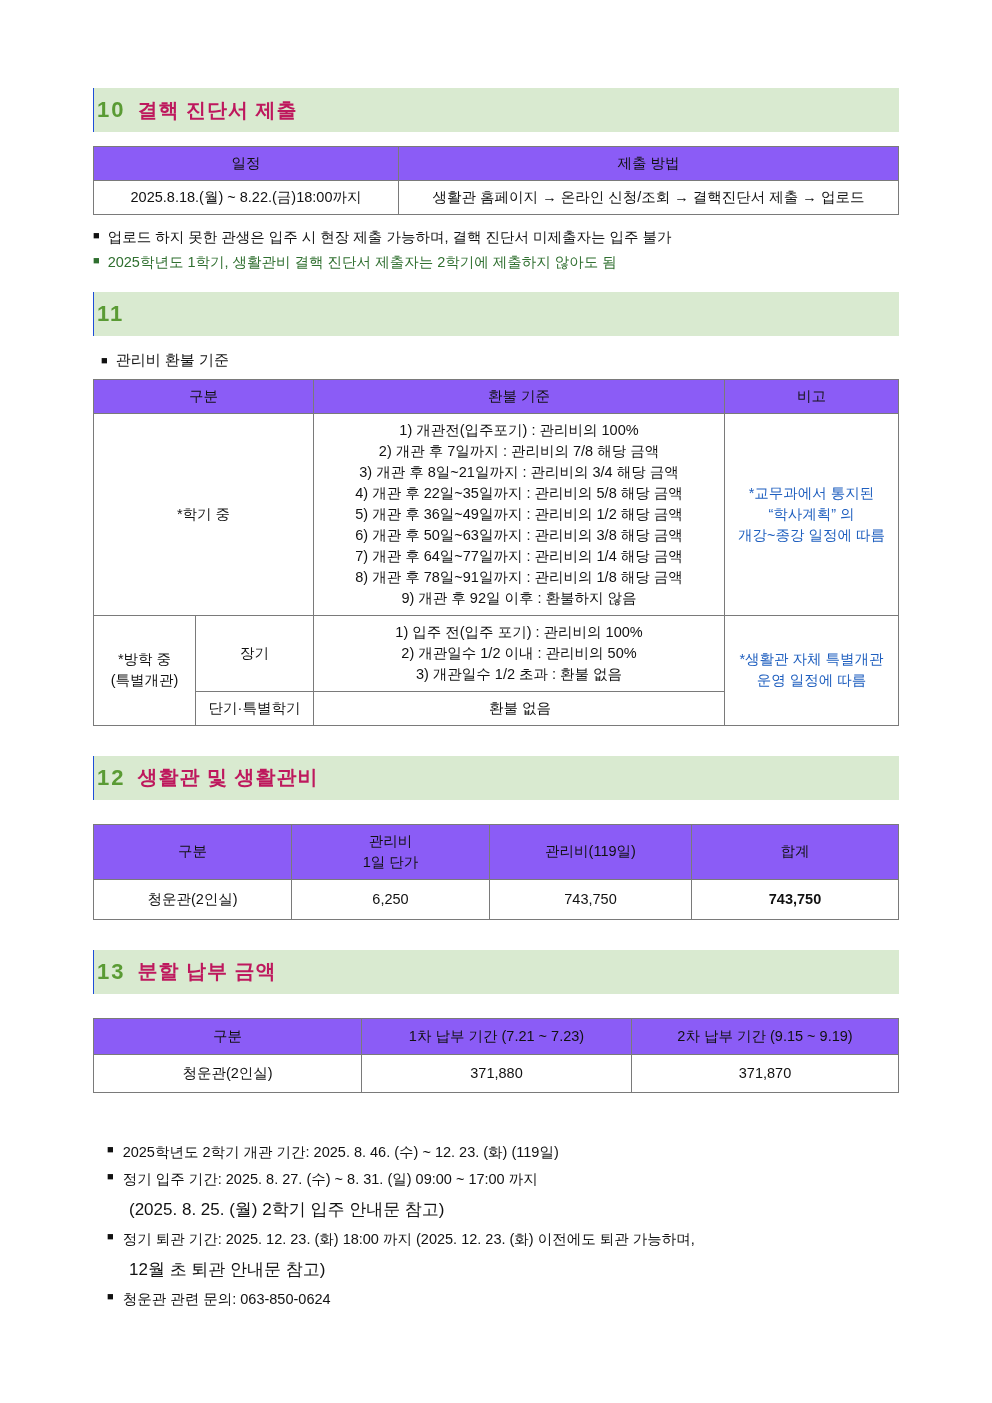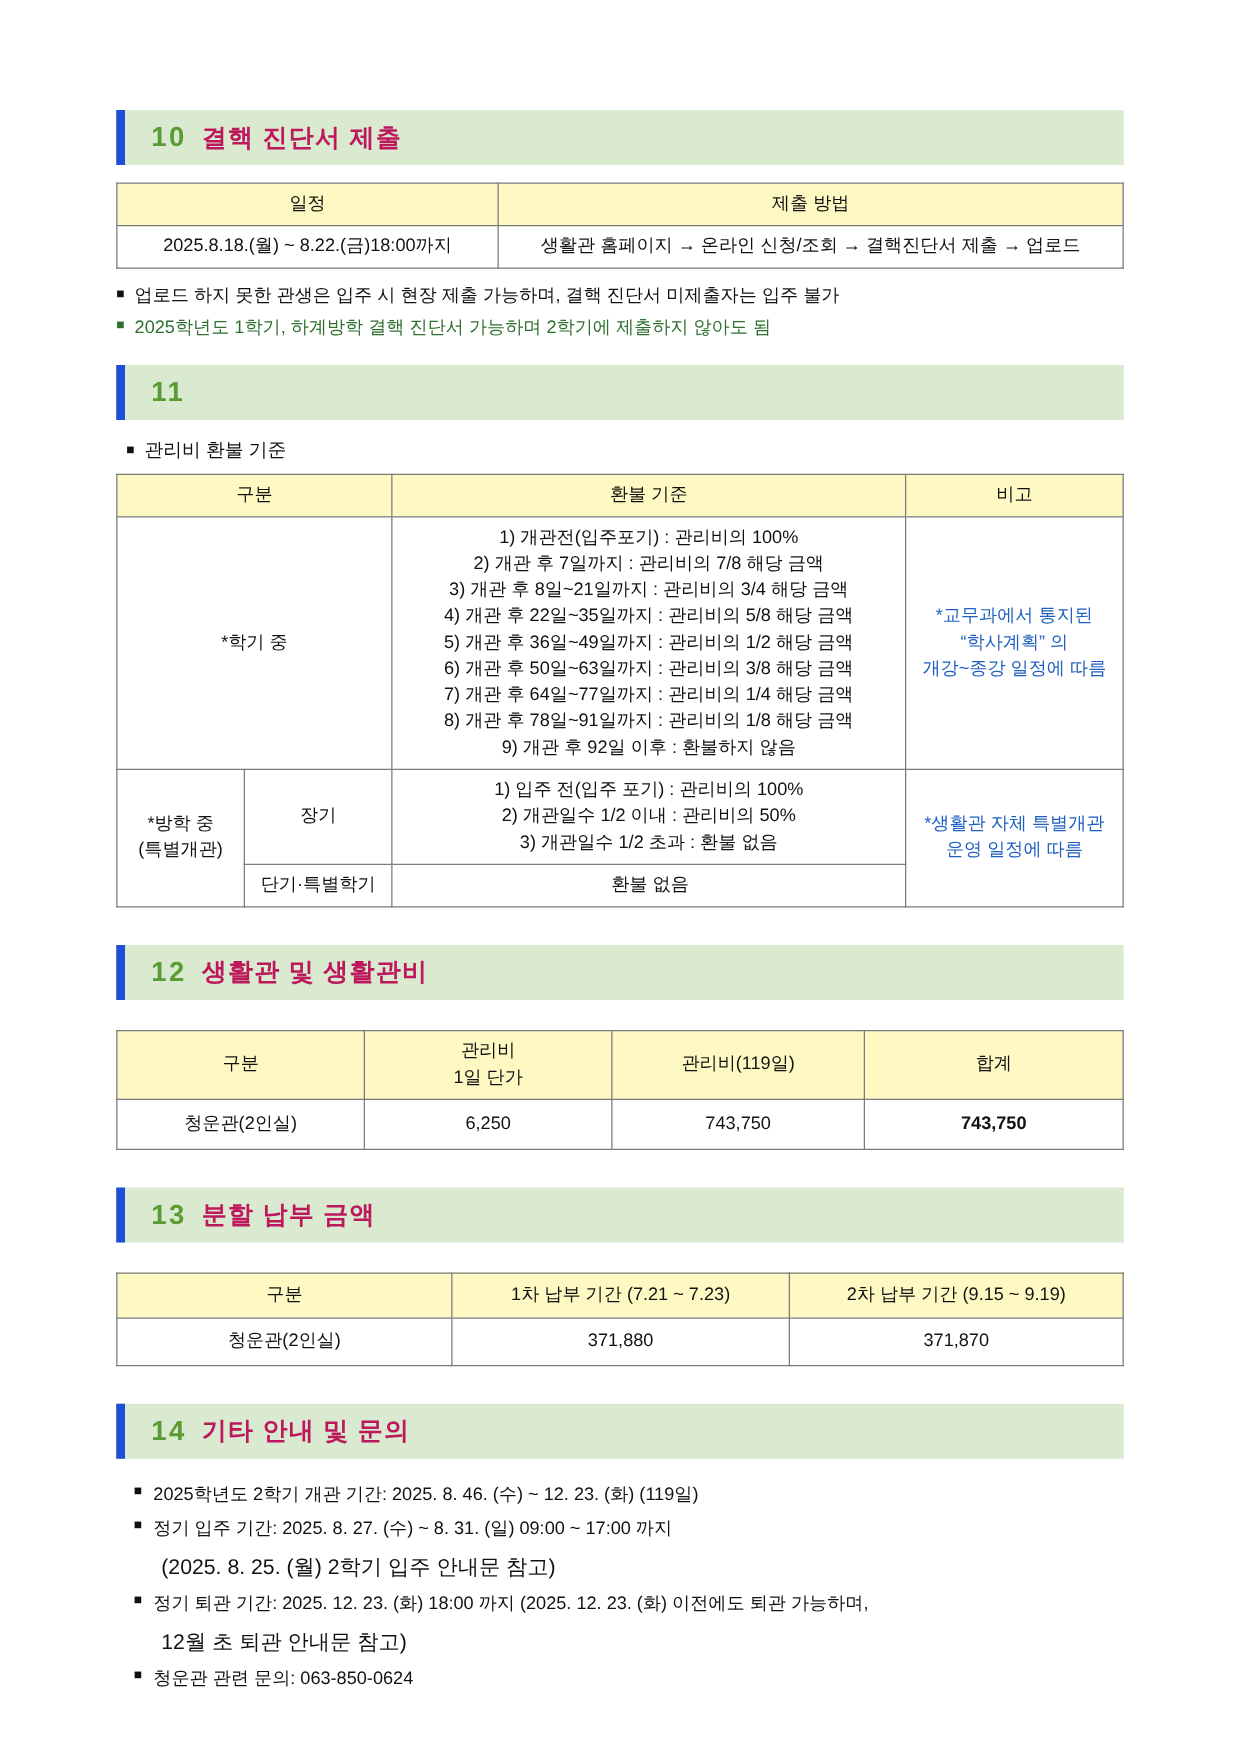--- a/index.html
+++ b/index.html
@@ -26,24 +26,24 @@
     margin: 0 auto;
     width: 806px;
     padding-top: 88px;
   }
 
   
   .sec-head {
     display: flex;
     align-items: center;
     background: #d9ead0;
-    border-left: 7px solid #1d4ed8;
+    border-left: 1px solid #1d4ed8;
     height: 44px;
     box-sizing: border-box;
-    padding-left: 21px;
+    padding-left: 3px;
     margin-bottom: 14px;
   }
   .sec-num {
     color: #5a9b34;
     font-size: 22px;
     font-weight: bold;
     letter-spacing: 2px;
     margin-right: 12px;
     font-family: "Liberation Sans", sans-serif;
   }
@@ -62,21 +62,21 @@
   }
   table.doc th, table.doc td {
     border: 1px solid #7a7a7a;
     font-size: 14.5px;
     padding: 6px 8px;
     text-align: center;
     vertical-align: middle;
     line-height: 1.45;
   }
   table.doc th {
-    background: #fef9c3;
+    background: #8b5cf6;
     font-weight: normal;
   }
   td.left {
     text-align: left;
   }
 
   
   .bullets {
     margin: 10px 0 0 0;
   }
@@ -164,21 +164,21 @@
       </tbody>
     </table>
 
     <div class="bullets">
       <div class="bline">
         <span class="bsq">■</span>
         <span>업로드 하지 못한 관생은 입주 시 현장 제출 가능하며, 결핵 진단서 미제출자는 입주 불가</span>
       </div>
       <div class="bline">
         <span class="bsq green-text">■</span>
-        <span class="green-text">2025학년도 1학기, 하계방학 결핵 진단서 가능하며 2학기에 제출하지 않아도 됨</span>
+        <span class="green-text">2025학년도 1학기, 생활관비 결핵 진단서 제출자는 2학기에 제출하지 않아도 됨</span>
       </div>
     </div>
 
     <div class="spacer-16"></div>
 
     <div class="sec-head">
       <span class="sec-num">11</span>
     </div>
 
     <div class="sub-label">
@@ -300,24 +300,20 @@
         <tr style="height:38px">
           <td>청운관(2인실)</td>
           <td>371,880</td>
           <td>371,870</td>
         </tr>
       </tbody>
     </table>
 
     <div class="spacer-30"></div>
 
-    <div class="sec-head">
-      <span class="sec-num">14</span>
-      <span class="sec-title">기타 안내 및 문의</span>
-    </div>
 
     <div class="info-list">
       <div class="info-item">
         <span class="bsq">■</span>
         <span>2025학년도 2학기 개관 기간: 2025. 8. 46. (수) ~ 12. 23. (화) (119일)</span>
       </div>
       <div class="info-item">
         <span class="bsq">■</span>
         <span>정기 입주 기간: 2025. 8. 27. (수) ~ 8. 31. (일) 09:00 ~ 17:00 까지</span>
       </div>

